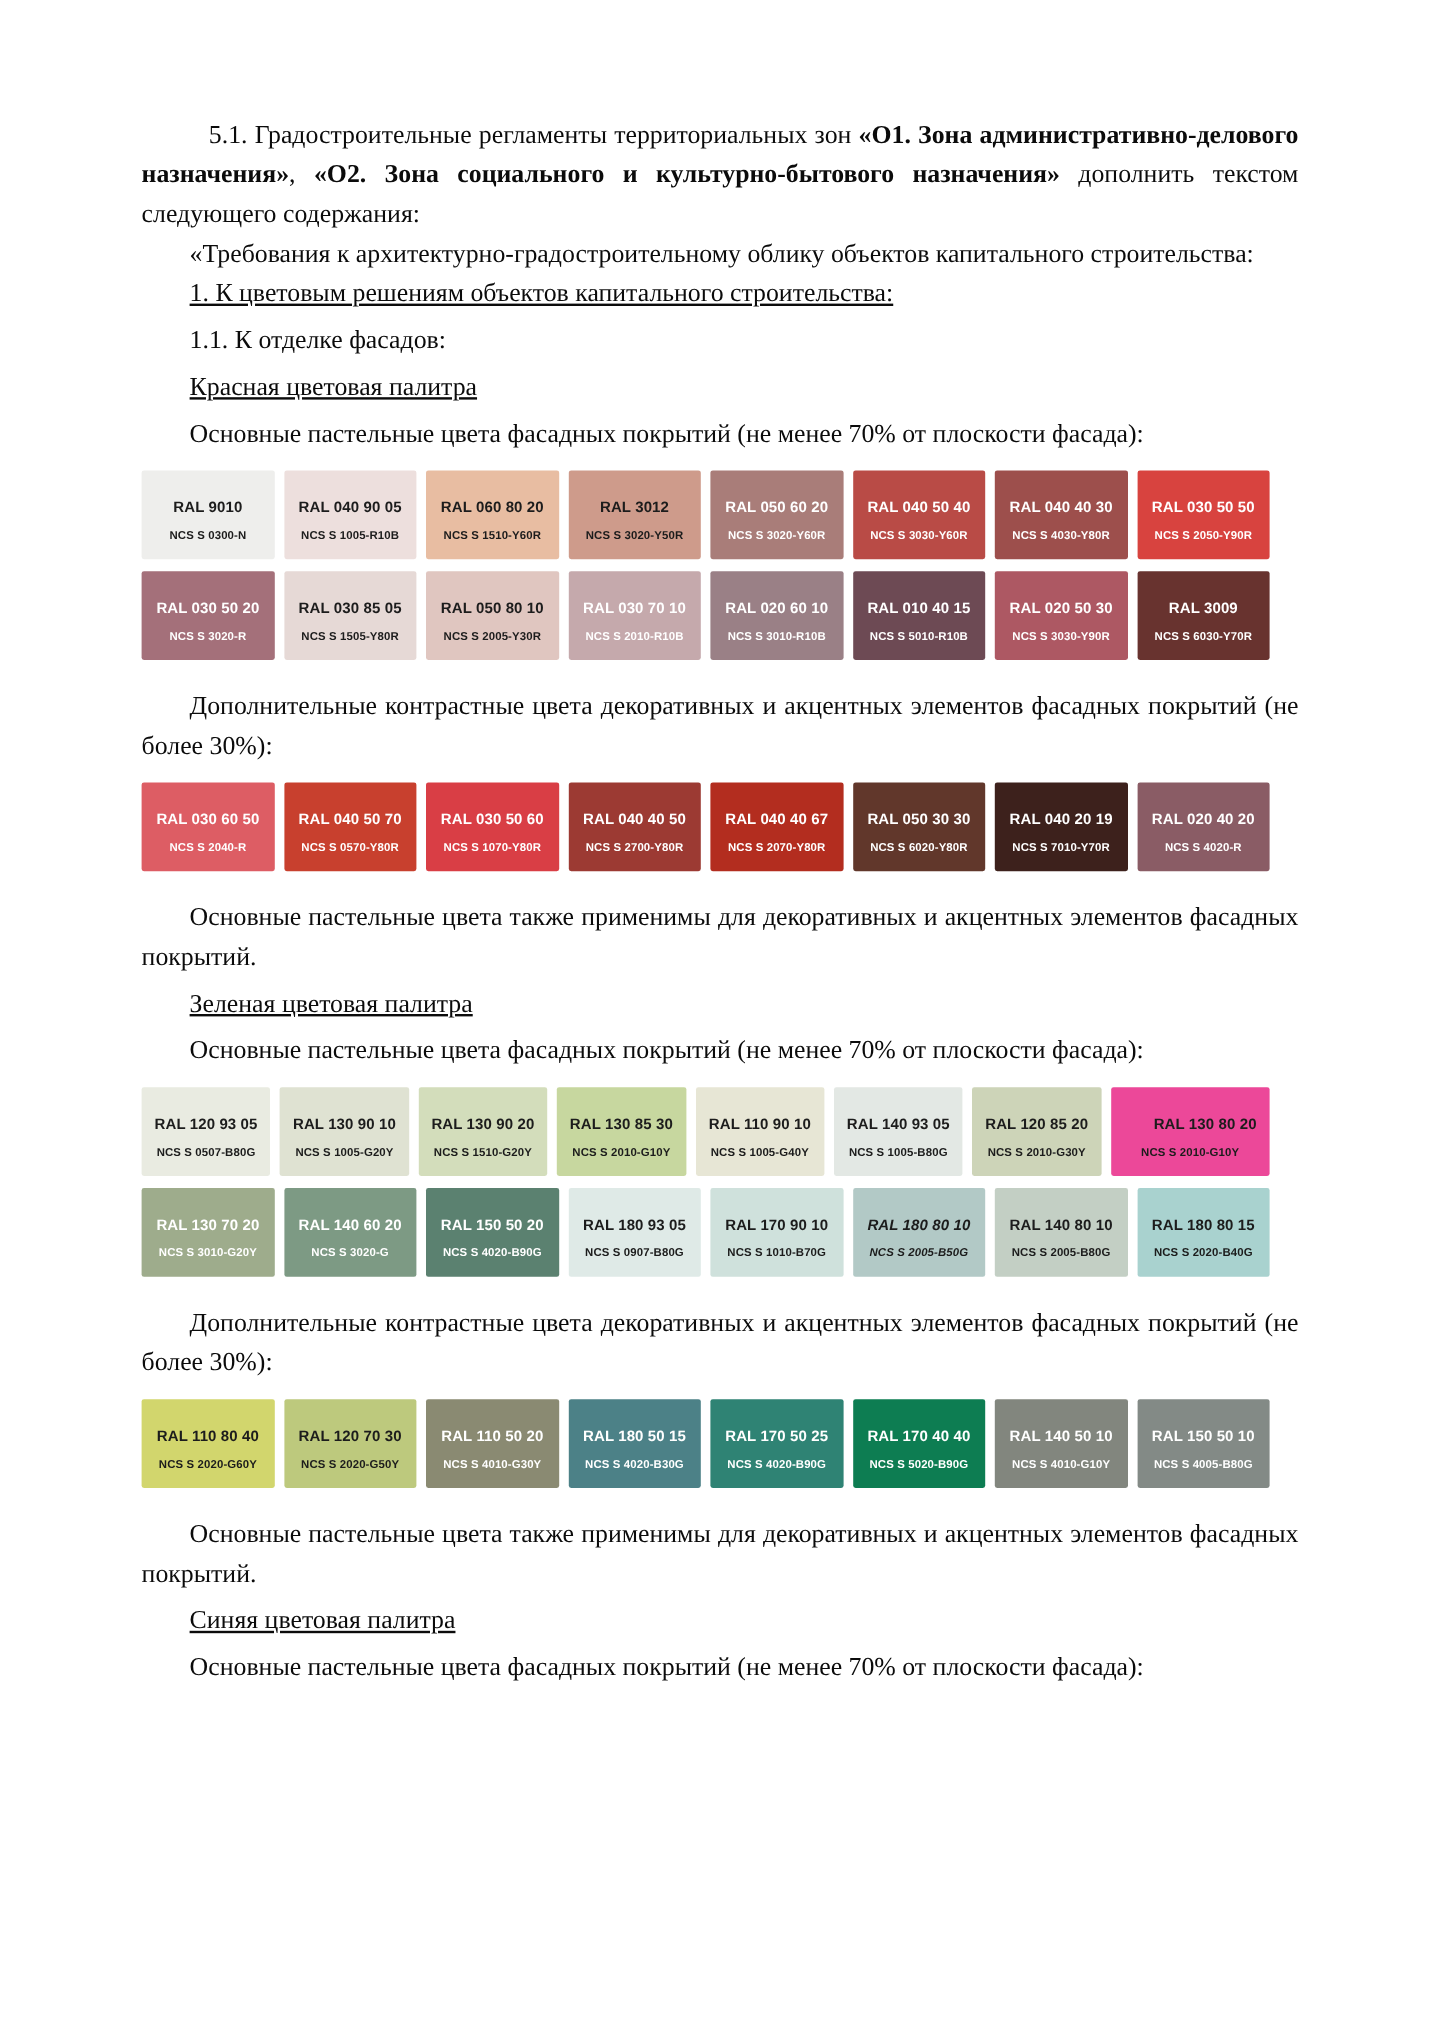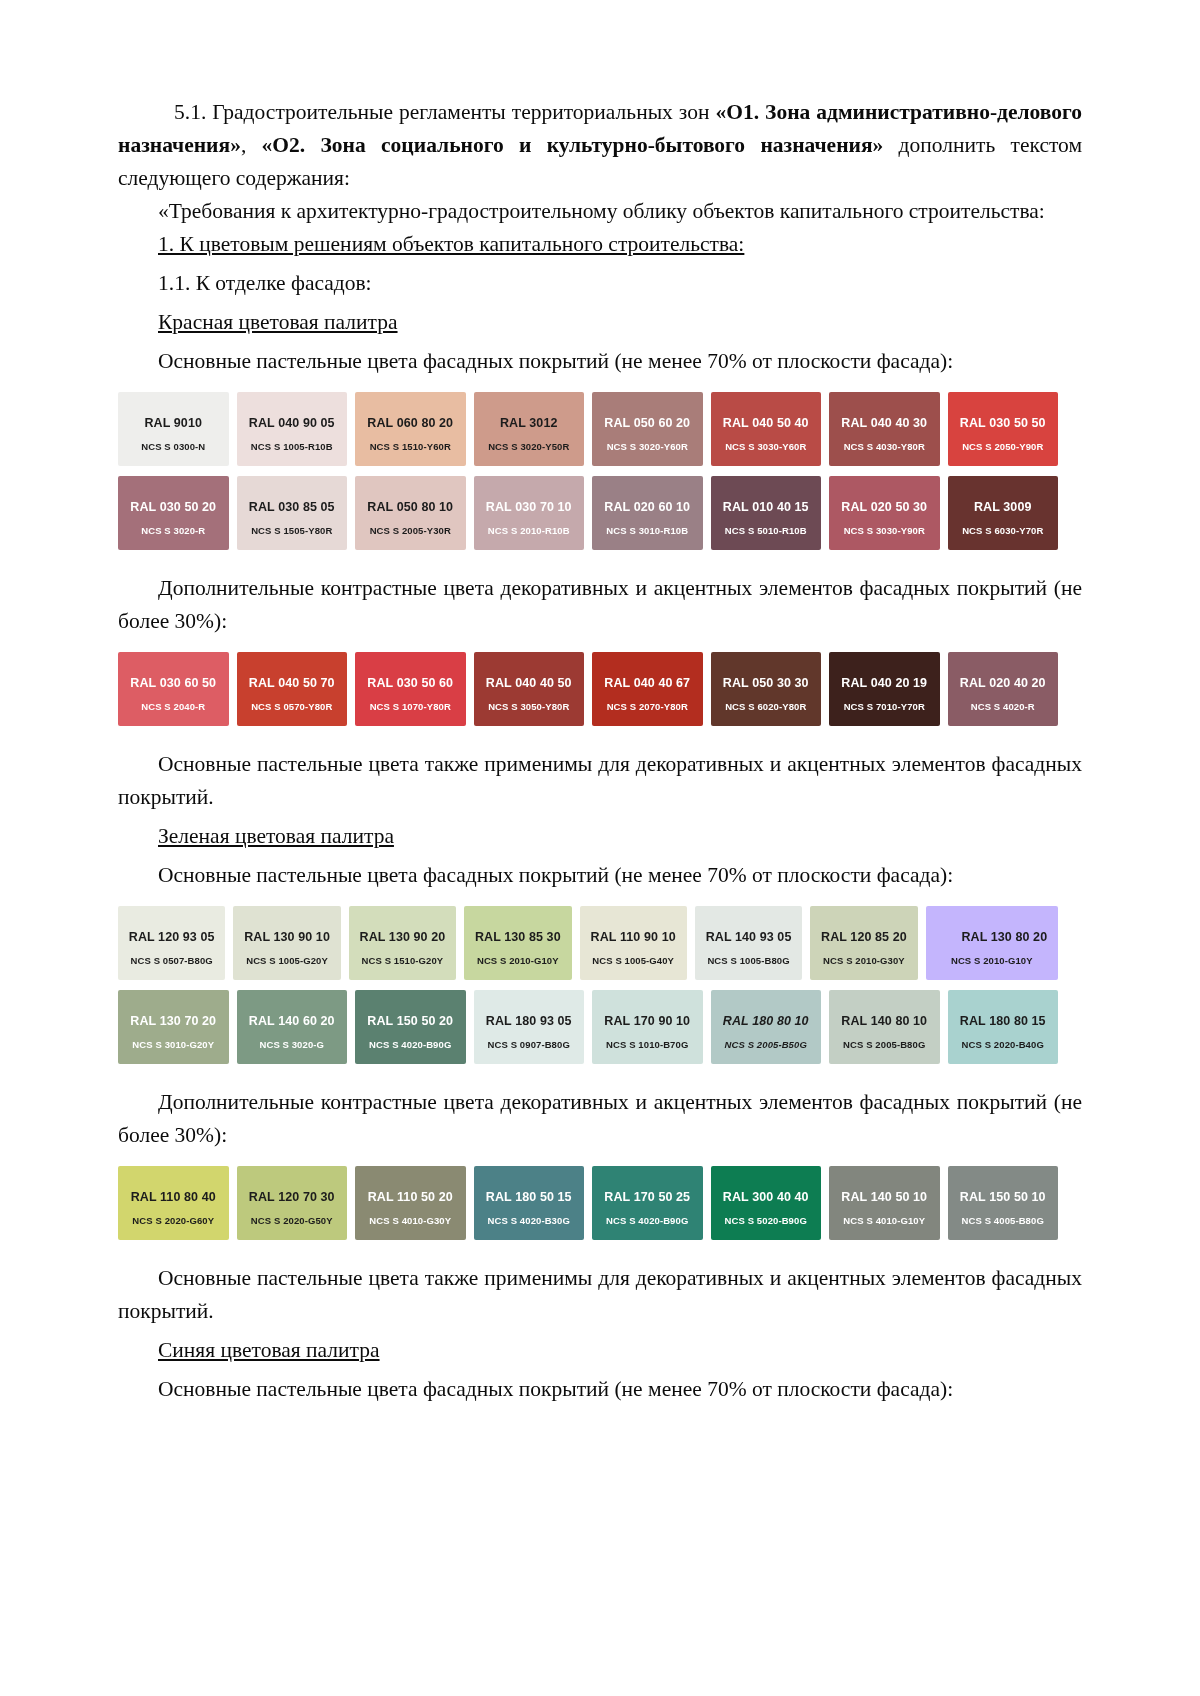--- a/index.html
+++ b/index.html
@@ -204,21 +204,21 @@
         <div class="swatch dark" style="background: rgb(200, 64, 46); justify-content: center;">
           <div class="ral">RAL 040 50 70</div>
           <div class="ncs">NCS S 0570-Y80R</div>
         </div>
         <div class="swatch dark" style="background: rgb(217, 62, 69);">
           <div class="ral">RAL 030 50 60</div>
           <div class="ncs">NCS S 1070-Y80R</div>
         </div>
         <div class="swatch dark" style="background: rgb(156, 58, 51);">
           <div class="ral">RAL 040 40 50</div>
-          <div class="ncs">NCS S 3050-Y80R</div>
+          <div class="ncs">NCS S 2700-Y80R</div>
         </div>
         <div class="swatch dark" style="background: rgb(179, 45, 31);">
           <div class="ral">RAL 040 40 67</div>
           <div class="ncs">NCS S 2070-Y80R</div>
         </div>
         <div class="swatch dark" style="background: rgb(97, 55, 43);">
           <div class="ral">RAL 050 30 30</div>
           <div class="ncs">NCS S 6020-Y80R</div>
         </div>
         <div class="swatch dark" style="background: rgb(61, 33, 28);">
@@ -267,21 +267,21 @@
           <div class="ncs">NCS S 1005-G40Y</div>
         </div>
         <div class="swatch light" style="background: rgb(227, 232, 228);">
           <div class="ral">RAL 140 93 05</div>
           <div class="ncs">NCS S 1005-B80G</div>
         </div>
         <div class="swatch light" style="background: rgb(205, 212, 184);">
           <div class="ral">RAL 120 85 20</div>
           <div class="ncs">NCS S 2010-G30Y</div>
         </div>
-        <div class="swatch light" style="background: #c4b5fd; padding-left: 31px;">
+        <div class="swatch light" style="background: #ec4899; padding-left: 31px;">
           <div class="ral">RAL 130 80 20</div>
           <div class="ncs">NCS S 2010-G10Y</div>
         </div>
       </div>
     <div class="grid-gap"></div>
 
     <div class="swatch-row">
         <div class="swatch dark" style="background: rgb(158, 172, 140);">
           <div class="ral">RAL 130 70 20</div>
           <div class="ncs">NCS S 3010-G20Y</div>
@@ -337,21 +337,21 @@
         </div>
         <div class="swatch dark" style="background: rgb(76, 129, 135);">
           <div class="ral">RAL 180 50 15</div>
           <div class="ncs">NCS S 4020-B30G</div>
         </div>
         <div class="swatch dark" style="background: rgb(47, 131, 116);">
           <div class="ral">RAL 170 50 25</div>
           <div class="ncs">NCS S 4020-B90G</div>
         </div>
         <div class="swatch dark" style="background: rgb(13, 125, 82);">
-          <div class="ral">RAL 300 40 40</div>
+          <div class="ral">RAL 170 40 40</div>
           <div class="ncs">NCS S 5020-B90G</div>
         </div>
         <div class="swatch dark" style="background: rgb(130, 134, 126);">
           <div class="ral">RAL 140 50 10</div>
           <div class="ncs">NCS S 4010-G10Y</div>
         </div>
         <div class="swatch dark" style="background: rgb(131, 138, 134);">
           <div class="ral">RAL 150 50 10</div>
           <div class="ncs">NCS S 4005-B80G</div>
         </div>

